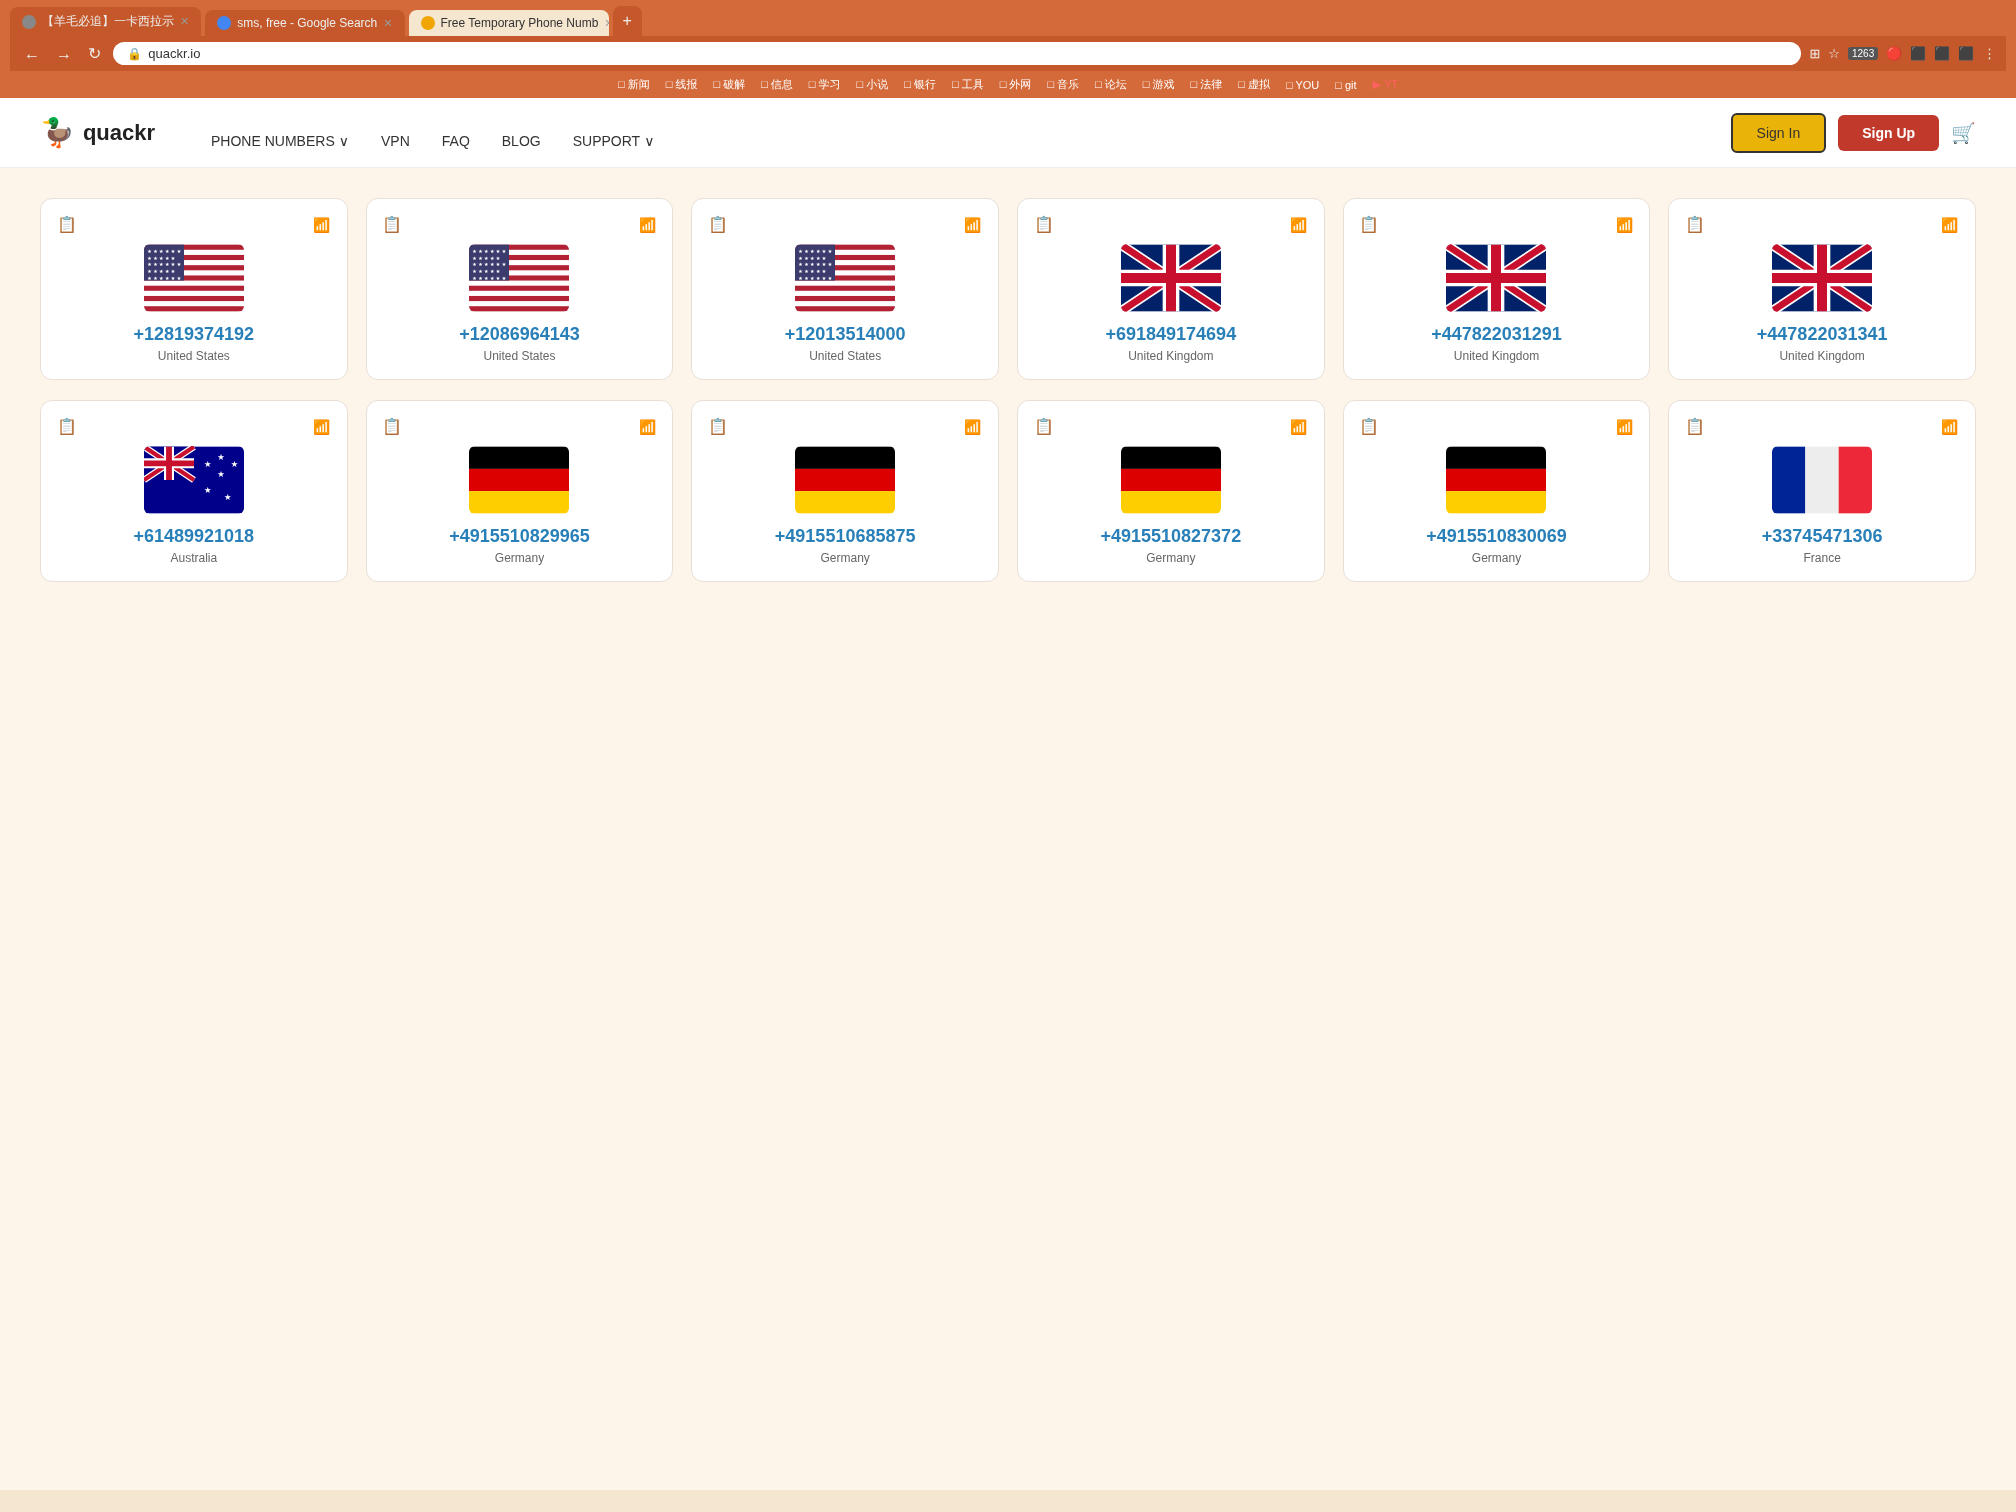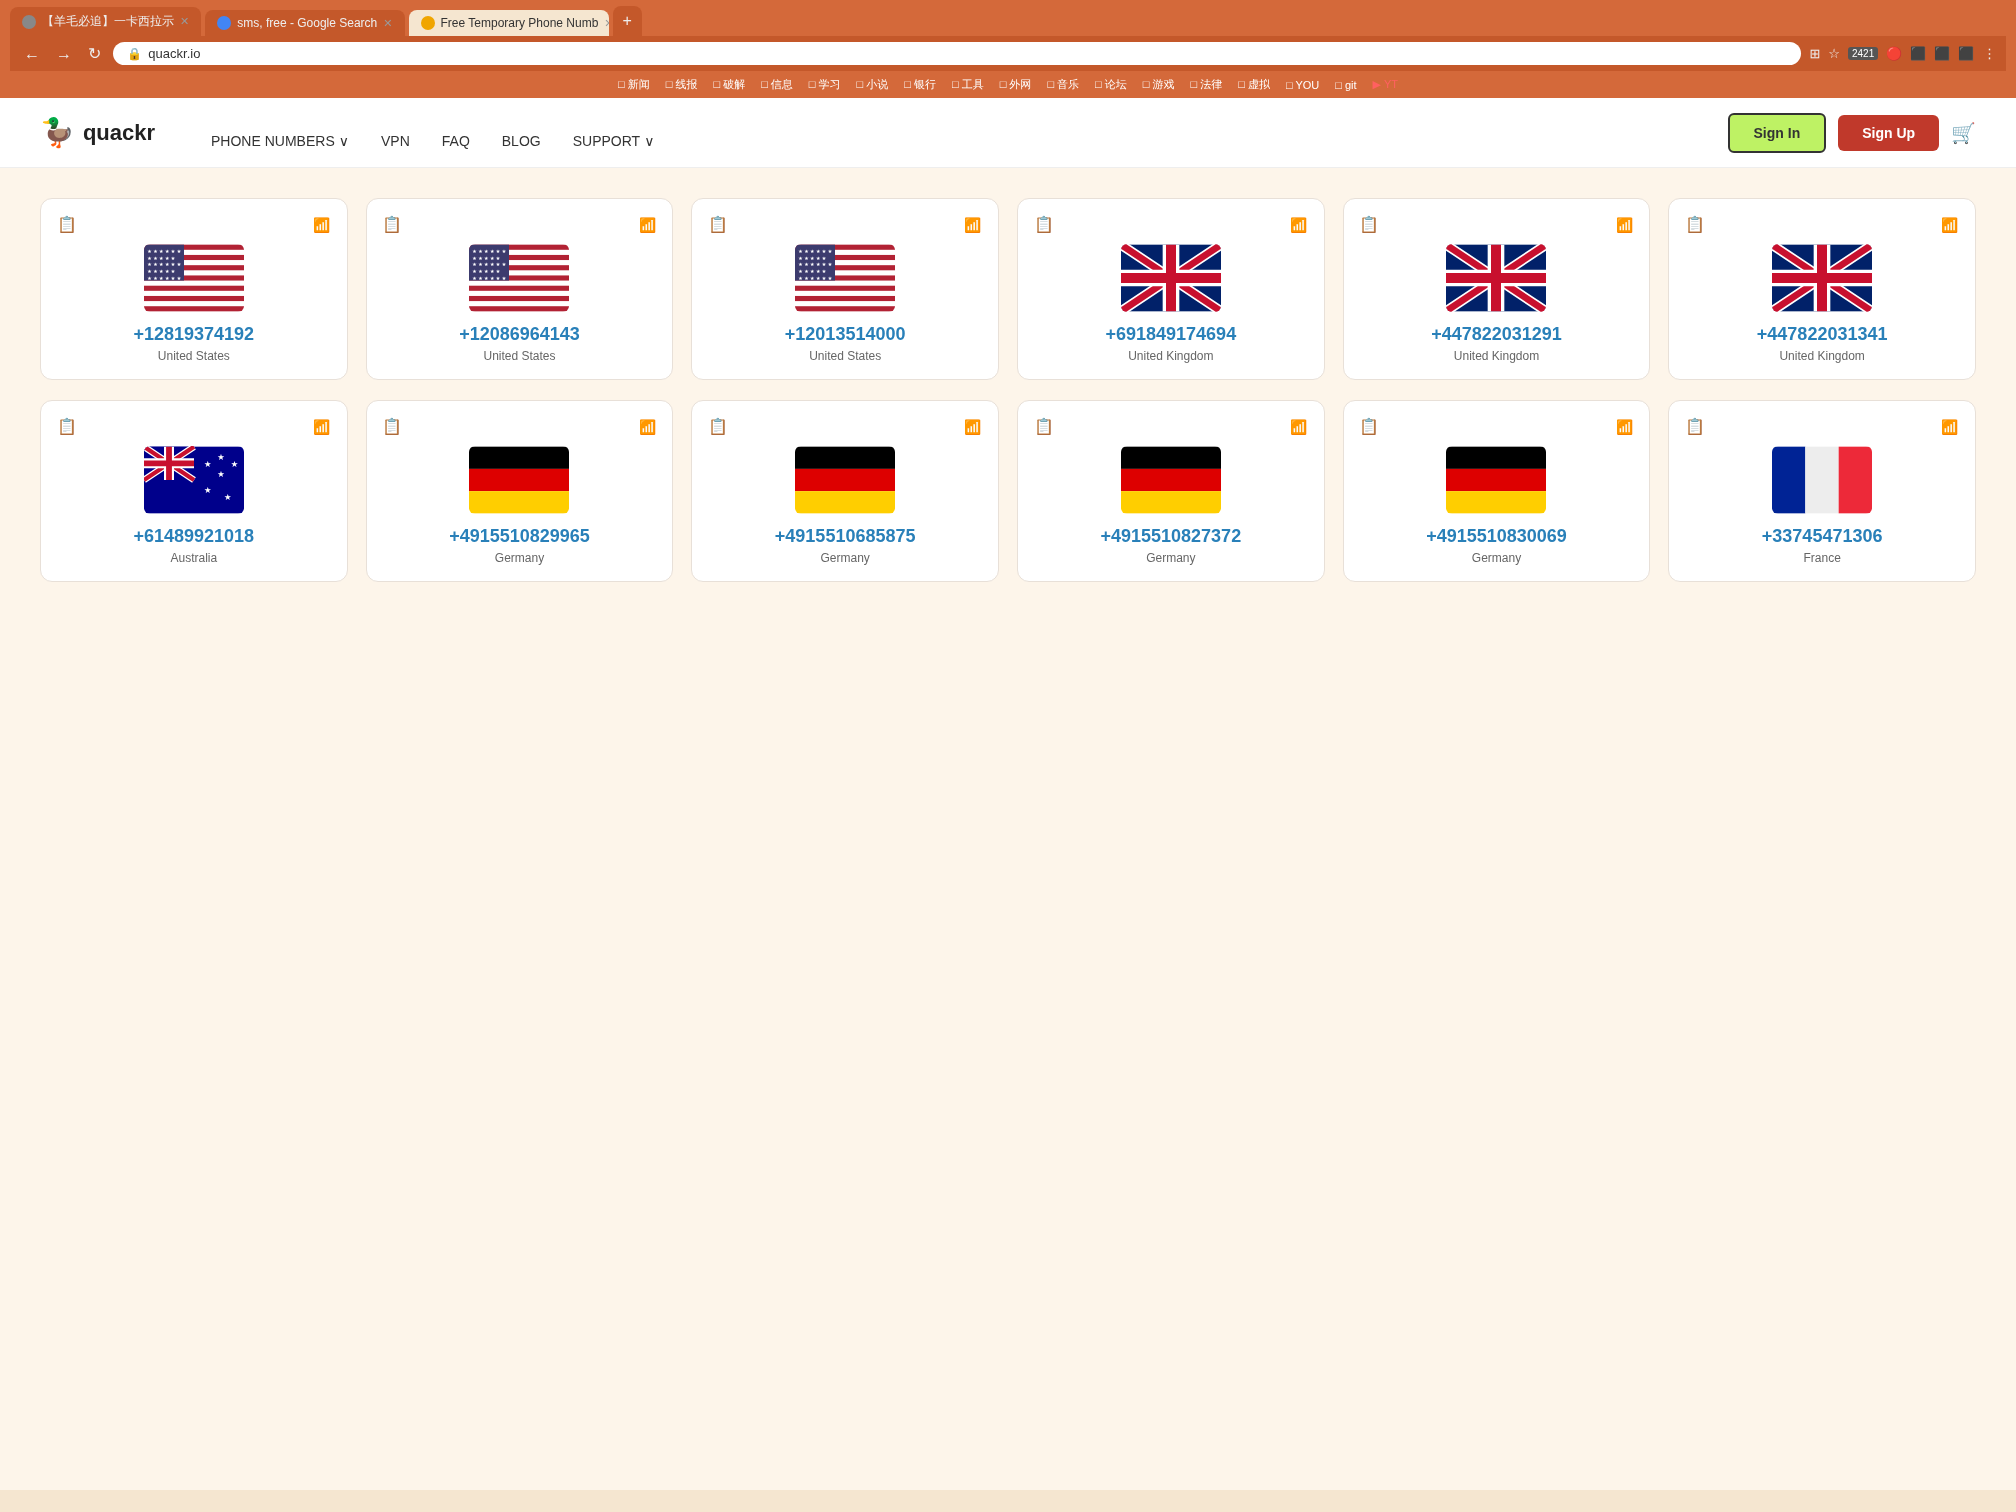--- a/index.html
+++ b/index.html
@@ -164,23 +164,23 @@
     }
     .nav-actions {
       display: flex;
       align-items: center;
       gap: 12px;
     }
     .btn-signin {
       padding: 10px 24px;
       border: 2px solid #333;
       border-radius: 6px;
-      background: #bef264;
+      background: #eab308;
       font-size: 14px;
-      font-weight: 700;
+      font-weight: 400;
       cursor: pointer;
       color: #333;
     }
     .btn-signup {
       padding: 10px 24px;
       border: none;
       border-radius: 6px;
       background: #c0392b;
       font-size: 14px;
       font-weight: 600;
@@ -285,21 +285,21 @@
     <span class="nav-btn">←</span>
     <span class="nav-btn">→</span>
     <span class="nav-btn">↻</span>
     <div class="address-bar">
       <span class="address-bar-icon">🔒</span>
       <span>quackr.io</span>
     </div>
     <div class="browser-icons">
       <span>⊞</span>
       <span>☆</span>
-      <span style="font-size:10px; background:#555; color:white; padding:1px 4px; border-radius:3px;">2421</span>
+      <span style="font-size:10px; background:#555; color:white; padding:1px 4px; border-radius:3px;">1263</span>
       <span>🔴</span>
       <span>⬛</span>
       <span>⬛</span>
       <span>⬛</span>
       <span>⋮</span>
     </div>
   </div>
 
   <div class="bookmarks-bar">
     <span class="bookmark-item">□ 新闻</span>

